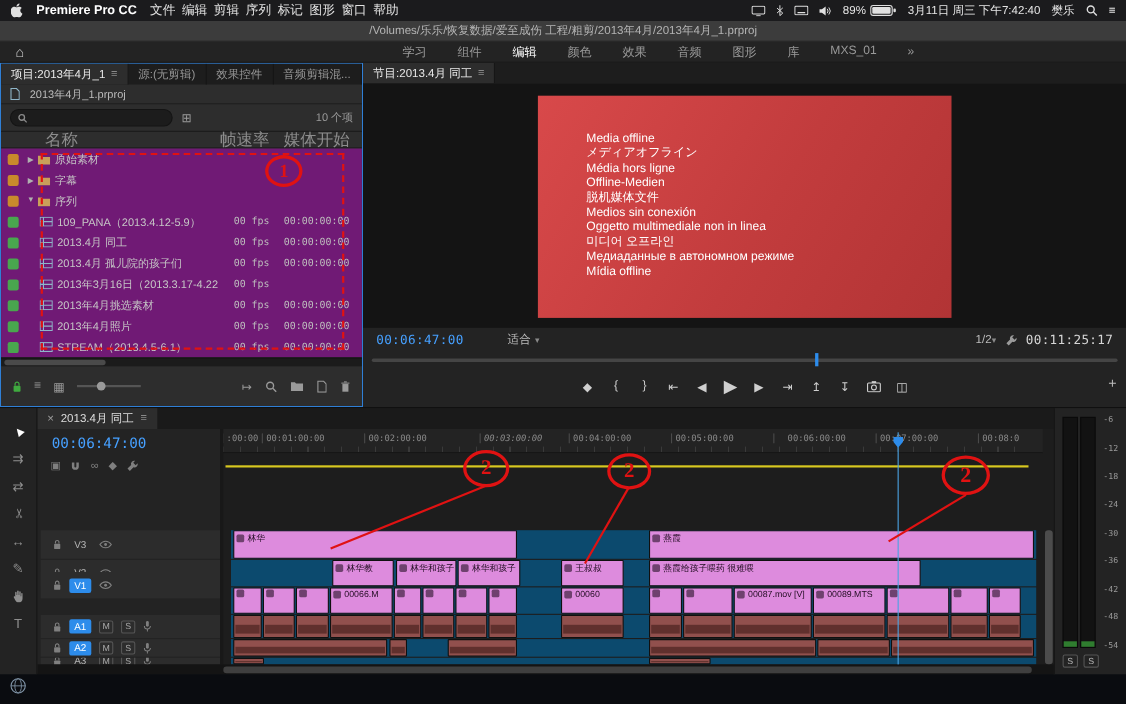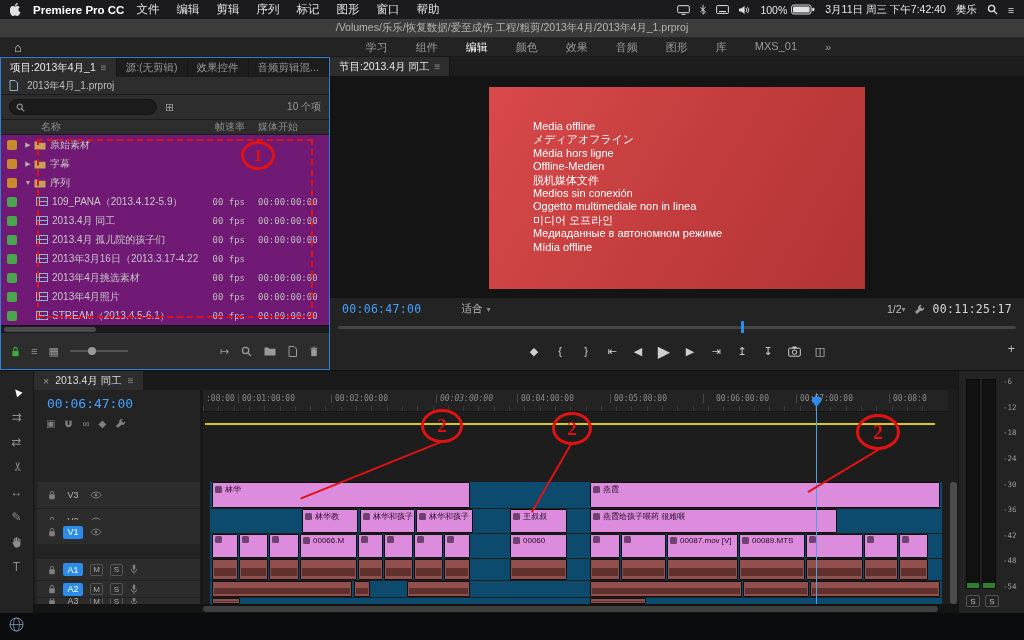--- a/index.html
+++ b/index.html
@@ -3,21 +3,21 @@
 <meta charset="utf-8">
 <style>
   *{margin:0;padding:0;box-sizing:border-box}
   html,body{width:1024px;height:640px;overflow:hidden;background:#000}
   body{font-family:"Liberation Sans","DejaVu Sans",sans-serif;-webkit-font-smoothing:antialiased}
   .app{position:relative;width:1024px;height:640px;background:#232323;color:#c8c8c8;overflow:hidden}
 
   
   .menubar{position:absolute;top:0;left:0;right:0;height:19px;background:#1b1b1d;display:flex;align-items:center;gap:12px;padding:0 10px;font-size:11.5px;color:#e8e8e8;z-index:30}
   .menubar .app-name{font-weight:bold;color:#fff}
-  .menus{display:flex;gap:17px}
+  .menus{display:flex;gap:6px}
   .menu-item{color:#e2e2e2}
   .menu-status{margin-left:auto;display:flex;align-items:center;gap:10px;font-size:10.5px;color:#e6e6e6}
   .mb-icon{display:inline-flex;align-items:center;color:#e0e0e0}
   .status-icons{display:inline-flex;gap:9px;align-items:center}
   .battery-group{display:inline-flex;align-items:center;gap:4px}
 
   
   .titlebar{position:absolute;top:19px;left:0;right:0;height:19px;background:#3c3c3c;border-bottom:1px solid #262626;display:flex;align-items:center;justify-content:center;font-size:10.5px;color:#b4b4b4;z-index:29}
 
   
@@ -33,21 +33,21 @@
   .ptab.active{background:#2d2d2d;color:#e8e8e8}
   .panel-menu-icon{color:#8a8a8a;font-size:10px}
 
   
   .project-panel{position:absolute;top:57px;left:0;width:330px;height:313px;background:#2d2d2d;border:1px solid #2f7fd6;z-index:10}
   .proj-breadcrumb{height:18px;display:flex;align-items:center;gap:5px;padding:0 8px;font-size:10px;color:#bdbdbd;background:#2d2d2d;border-bottom:1px solid #1c1c1c}
   .proj-search{height:24px;display:flex;align-items:center;gap:8px;padding:0 8px;background:#2d2d2d}
   .search-box{width:148px;height:16px;background:#1c1c1c;border:1px solid #141414;border-radius:8px;display:flex;align-items:center;gap:4px;padding:0 6px;color:#9a9a9a}
   .search-input{flex:1;min-width:0;background:transparent;border:none;outline:none;color:#ddd;font-size:10px;font-family:inherit}
   .proj-count{margin-left:auto;font-size:10px;color:#9a9a9a}
-  .proj-cols{height:16px;display:flex;align-items:center;font-size:10px;color:#8c8c8c;background:#2d2d2d;border-top:1px solid #1c1c1c;border-bottom:1px solid #1c1c1c}
+  .proj-cols{height:16px;display:flex;align-items:center;font-size:15px;color:#8c8c8c;background:#2d2d2d;border-top:1px solid #1c1c1c;border-bottom:1px solid #1c1c1c}
   .col-name{flex:1;padding-left:40px}
   .col-rate{width:46px;text-align:right}
   .col-start{width:84px;padding-left:13px}
   .proj-list{position:relative;height:190px;background:#701a75;overflow:hidden;font-size:10px;color:#c6c6c6}
   .prow{height:19px;display:flex;align-items:center}
   .swatch{width:10px;height:10px;border-radius:2px;margin:0 5px 0 6px;flex:none}
   .swatch.folder{background:#c98a2c}
   .swatch.seq{background:#49a64e}
   .caret{width:12px;color:#b0b0b0;font-size:7px;text-align:center;flex:none}
   .indent{width:14px;flex:none}
@@ -189,21 +189,21 @@
             </svg>
           </span>
           <span class="mb-icon">
             <svg width="12" height="10" viewBox="0 0 12 10">
               <path d="M1 3.5h2.2L6.6 1v8L3.2 6.5H1z" fill="currentColor"></path>
               <path d="M8 3a3.2 3.2 0 010 4M9.5 1.8a5 5 0 010 6.4" fill="none" stroke="currentColor" stroke-width="0.9"></path>
             </svg>
           </span>
         </span>
       <span class="battery-group">
-        <span>100%</span>
+        <span>89%</span>
         <span class="mb-icon">
             <svg width="24" height="11" viewBox="0 0 24 11">
               <rect x="0.6" y="1" width="19.5" height="9" rx="2.2" fill="none" stroke="currentColor"></rect>
               <rect x="2" y="2.4" width="16.6" height="6.2" rx="1.2" fill="currentColor"></rect>
               <rect x="21.2" y="3.8" width="2.2" height="3.4" rx="1" fill="currentColor"></rect>
             </svg>
           </span>
       </span>
       <span>3月11日 周三 下午7:42:40</span>
       <span>樊乐</span>

